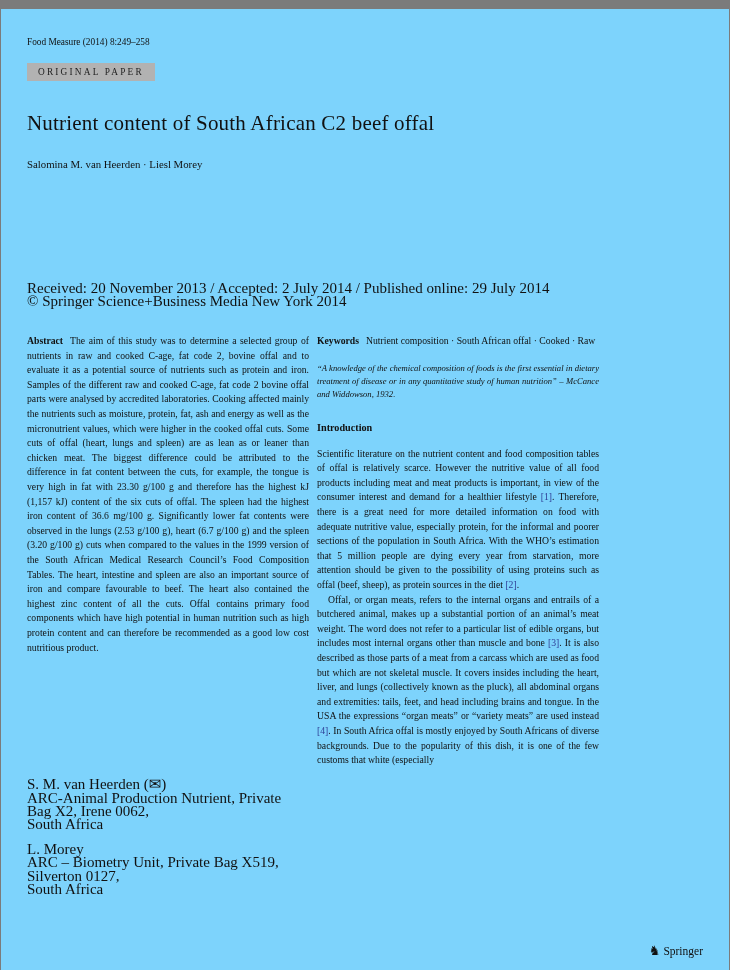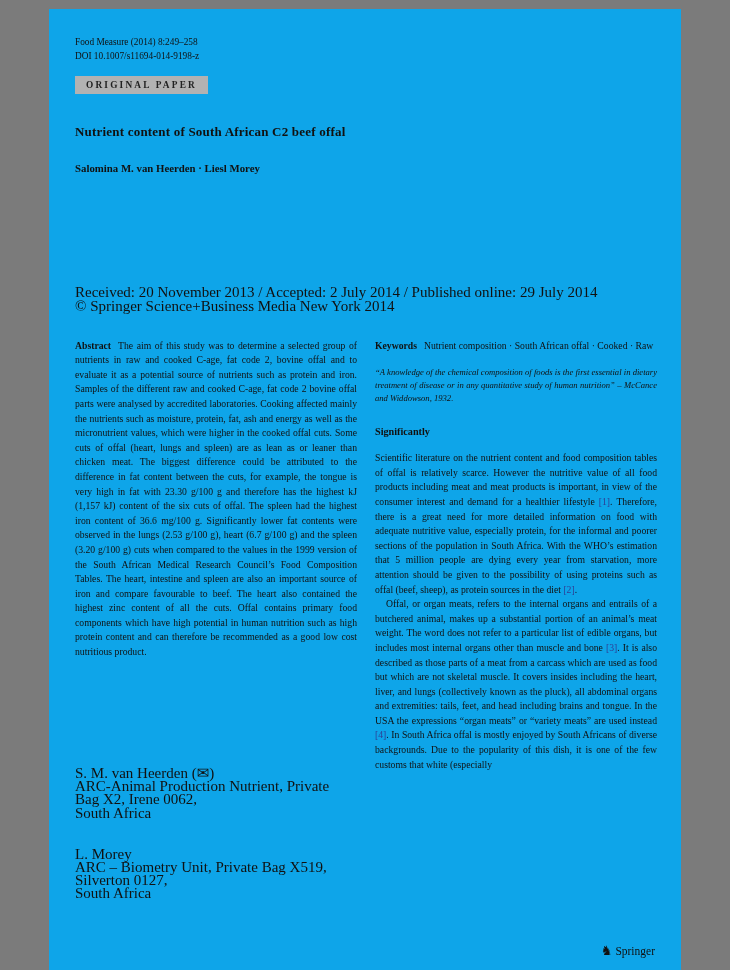--- a/index.html
+++ b/index.html
@@ -5,73 +5,72 @@
   html,body { margin:0; padding:0; }
   body {
     width:730px; height:970px;
     background:#7b7b7b;
     font-family:"Liberation Serif","DejaVu Serif",serif;
     color:#111;
     overflow:hidden;
   }
   .page {
     position:relative;
-    width:632px; height:961px;
+    width:728px; height:961px;
     margin:9px auto 0;
-    background:#0ea5e9;
+    background:#7dd3fc;
     box-sizing:border-box;
     padding:27px 24px 0 26px;
   }
   .journal-line { font-size:9.3px; line-height:13.5px; }
   .article-type {
     display:inline-block;
     background:#b2b2b2; color:#222;
-    font-size:9.3px; font-weight:bold;
+    font-size:9.3px; font-weight:normal;
     letter-spacing:2.2px;
     padding:4px 11px 4px;
     margin-top:13px;
   }
   .title {
-    font-size:13px; font-weight:bold;
+    font-size:21px; font-weight:normal;
     margin:30px 0 11px; letter-spacing:0.2px;
   }
-  .authors { font-size:10.8px; font-weight:bold; margin-top:22px; }
+  .authors { font-size:10.8px; font-weight:normal; margin-top:22px; }
   .history { margin-top:112px; font-size:15px; line-height:13.8px; }
-  .columns { display:flex; gap:18px; margin-top:25px; }
+  .columns { display:flex; gap:8px; margin-top:25px; }
   .col { width:282px; box-sizing:border-box; }
   .col-left { display:flex; flex-direction:column; min-height:564px; }
   .body-text {
     font-size:9.7px; line-height:14.6px;
     text-align:justify; margin:0;
   }
   .b { font-weight:bold; margin-right:7px; }
   .quote {
     font-style:italic; font-size:8.6px; line-height:13px;
     text-align:justify; margin:13px 0 0;
   }
   .section-heading { font-size:10.2px; font-weight:bold; margin:21px 0 14px; }
   .indent { text-indent:11px; }
   .mt { margin-top:4px; }
   .footnotes { margin-top:auto; font-size:15px; line-height:13.2px; padding-bottom:2px; }
-  .fn-group + .fn-group { margin-top:28px; }
+  .fn-group + .fn-group { margin-top:12px; }
   .springer {
     position:absolute; right:26px; bottom:13px;
     font-size:11.5px; display:flex; align-items:center; gap:3px;
   }
   .knight { font-size:13px; line-height:1; }
   .cite { color:#2e3e96; }
 </style>
 </head>
 <body>
 
 <div class="page">
 
   <header>
     <div class="journal-line">Food Measure (2014) 8:249–258</div>
-    <div class="journal-line">DOI 10.1007/s11694-014-9198-z</div>
     <div>
       <span class="article-type">ORIGINAL PAPER</span>
     </div>
   </header>
 
   <h1 class="title">Nutrient content of South African C2 beef offal</h1>
 
   <div class="authors">Salomina M. van Heerden · Liesl Morey</div>
 
   <div class="history">
@@ -100,21 +99,21 @@
       </div>
     </div>
 
     <div class="col col-right">
       <p class="body-text">
         <span class="b">Keywords</span><span>Nutrient composition · South African offal · Cooked · Raw</span>
       </p>
 
       <p class="quote">“A knowledge of the chemical composition of foods is the first essential in dietary treatment of disease or in any quantitative study of human nutrition” – McCance and Widdowson, 1932.</p>
 
-      <h2 class="section-heading">Significantly</h2>
+      <h2 class="section-heading">Introduction</h2>
 
       <p class="body-text mt">Scientific literature on the nutrient content and food composition tables of offal is relatively scarce. However the nutritive value of all food products including meat and meat products is important, in view of the consumer interest and demand for a healthier lifestyle <span class="cite">[1]</span>. Therefore, there is a great need for more detailed information on food with adequate nutritive value, especially protein, for the informal and poorer sections of the population in South Africa. With the WHO’s estimation that 5 million people are dying every year from starvation, more attention should be given to the possibility of using proteins such as offal (beef, sheep), as protein sources in the diet <span class="cite">[2]</span>.</p>
       <p class="body-text indent">Offal, or organ meats, refers to the internal organs and entrails of a butchered animal, makes up a substantial portion of an animal’s meat weight. The word does not refer to a particular list of edible organs, but includes most internal organs other than muscle and bone <span class="cite">[3]</span>. It is also described as those parts of a meat from a carcass which are used as food but which are not skeletal muscle. It covers insides including the heart, liver, and lungs (collectively known as the pluck), all abdominal organs and extremities: tails, feet, and head including brains and tongue. In the USA the expressions “organ meats” or “variety meats” are used instead <span class="cite">[4]</span>. In South Africa offal is mostly enjoyed by South Africans of diverse backgrounds. Due to the popularity of this dish, it is one of the few customs that white (especially</p>
     </div>
 
   </div>
 
   <div class="springer">
     <span class="knight">♞</span>
     <span>Springer</span>

